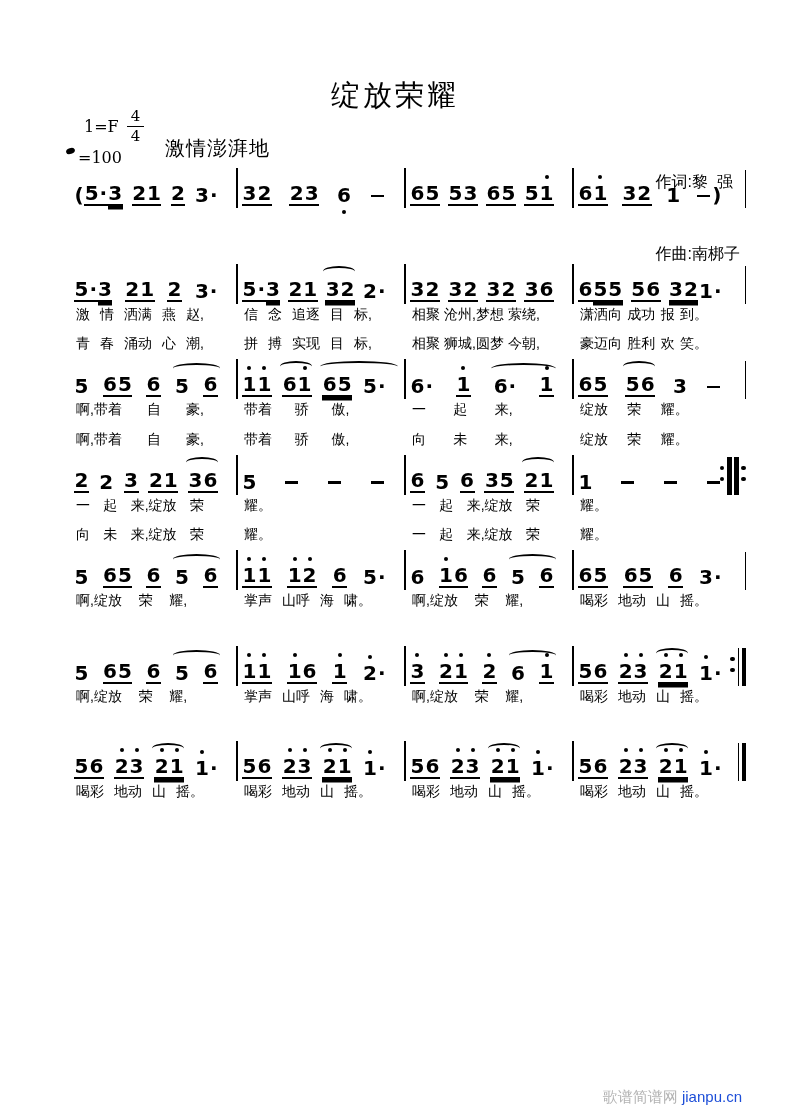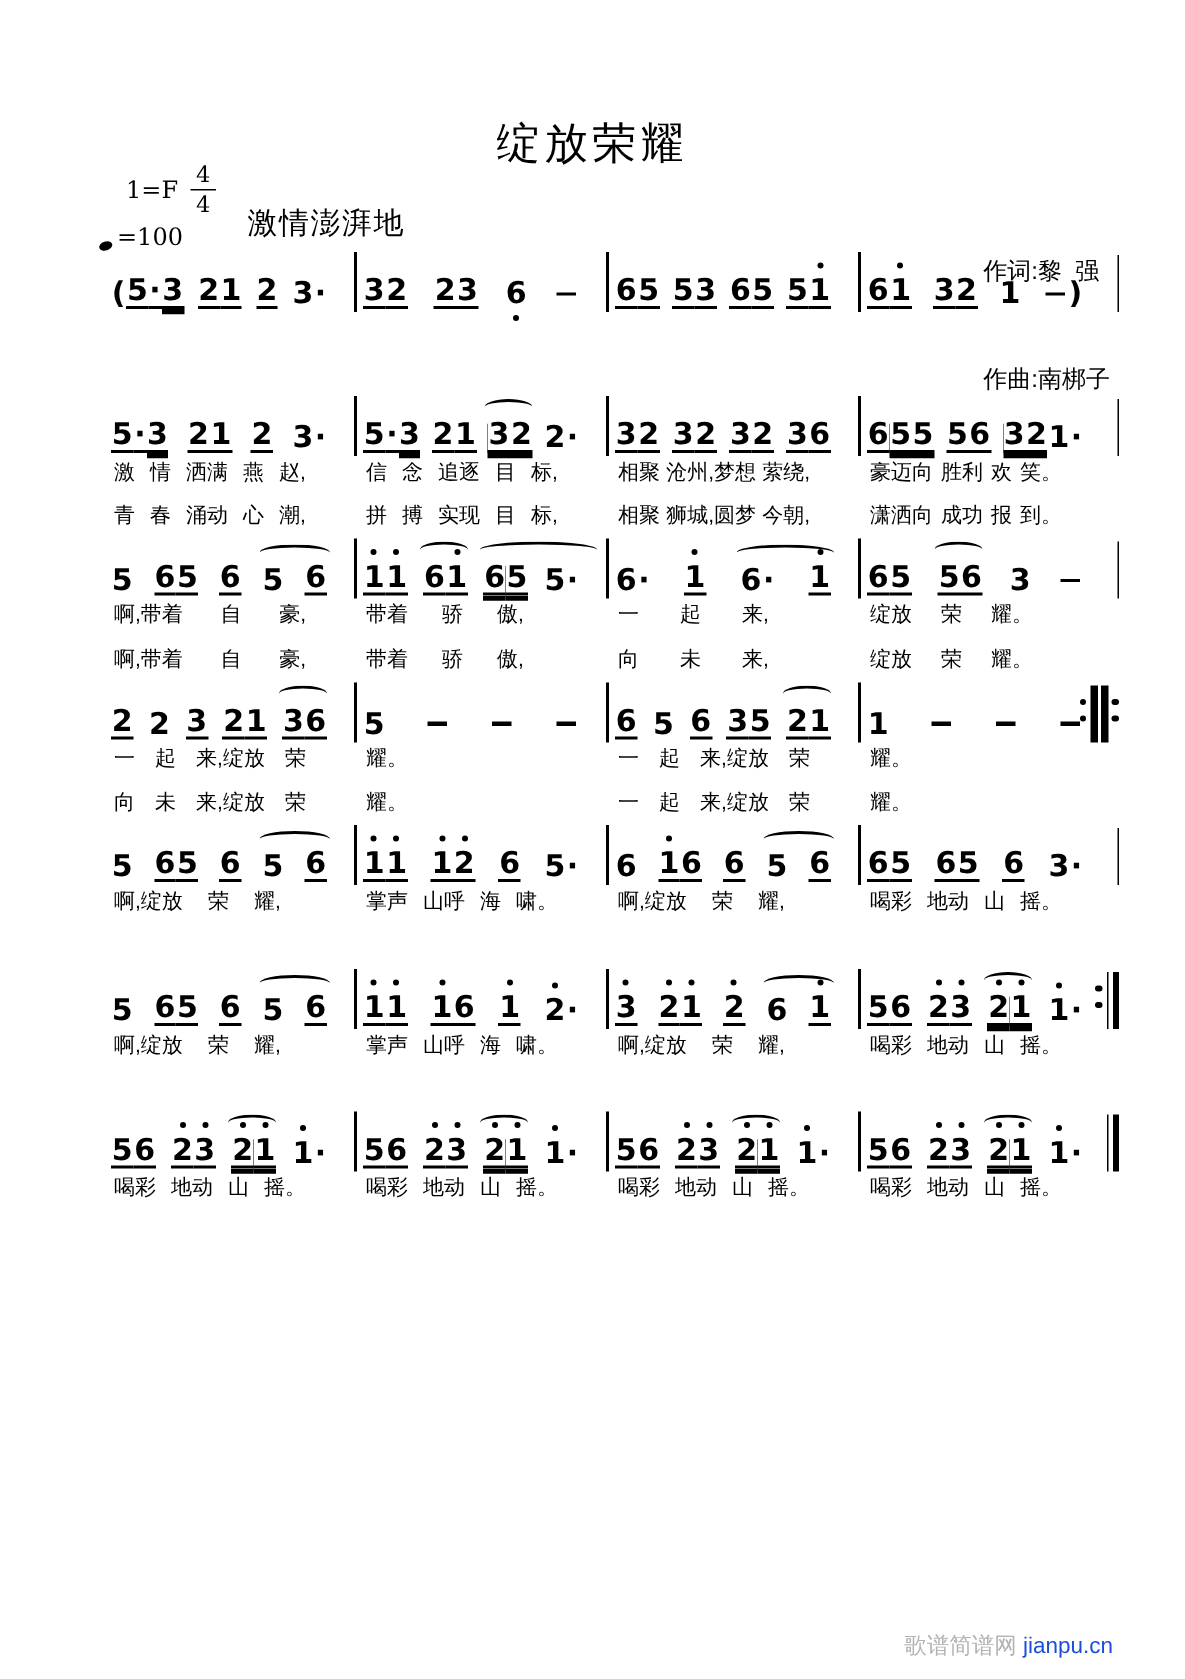--- a/index.html
+++ b/index.html
@@ -9,21 +9,21 @@
   
   .title{position:absolute;top:76px;left:0;width:100%;text-align:center;
          font-family:"DejaVu Serif","Liberation Serif",serif;
          font-size:29px;letter-spacing:3px;}
   .meta-left{position:absolute;left:84px;top:108px;font-size:16px;}
   .keyrow{display:flex;align-items:center;gap:8px;font-family:"DejaVu Serif",serif;}
   .frac{display:inline-block;text-align:center;font-size:15px;line-height:1.1;}
   .frac .ft{display:block;border-bottom:1px solid #000;padding:0 4px 1px;}
   .frac .fb{display:block;padding-top:1px;}
   .temporow{margin-top:4px;font-family:"DejaVu Serif",serif;font-size:16px;
-            display:flex;align-items:flex-end;margin-left:-18px;}
+            display:flex;align-items:flex-start;margin-left:-18px;}
   .notehead{display:inline-block;width:9px;height:6px;background:#000;
             border-radius:50%;transform:rotate(-18deg);margin-right:3px;}
   .expression{position:absolute;left:165px;top:135px;font-size:20px;letter-spacing:1px;}
   .credits{position:absolute;right:50px;top:122px;font-size:16px;line-height:1.5;
            text-align:left;white-space:pre;margin-left:34px;}
 
   
   #score{position:absolute;left:68px;top:168px;width:672px;}
   .system{position:relative;height:95.5px;}
   .measures{display:flex;width:100%;}
@@ -288,30 +288,30 @@
               <span class="note u1">6</span>
             </span>
             <span class="cell">
               <span class="note u2">3</span>
               <span class="note u2">2</span>
               <span class="note">1</span>
               <span class="dur">·</span>
             </span>
           </div>
           <div class="lyric">
+            <span>潇洒向</span>
+            <span>成功</span>
+            <span>报</span>
+            <span>到。</span>
+          </div>
+          <div class="lyric">
             <span>豪迈向</span>
             <span>胜利</span>
             <span>欢</span>
             <span>笑。</span>
-          </div>
-          <div class="lyric">
-            <span>潇洒向</span>
-            <span>成功</span>
-            <span>报</span>
-            <span>到。</span>
           </div>
         </div>
       </div>
       <div class="endbar">
         <span class="bl-thin"></span>
       </div>
     </div>
     <div class="system">
       <div class="measures">
         <div class="measure">

